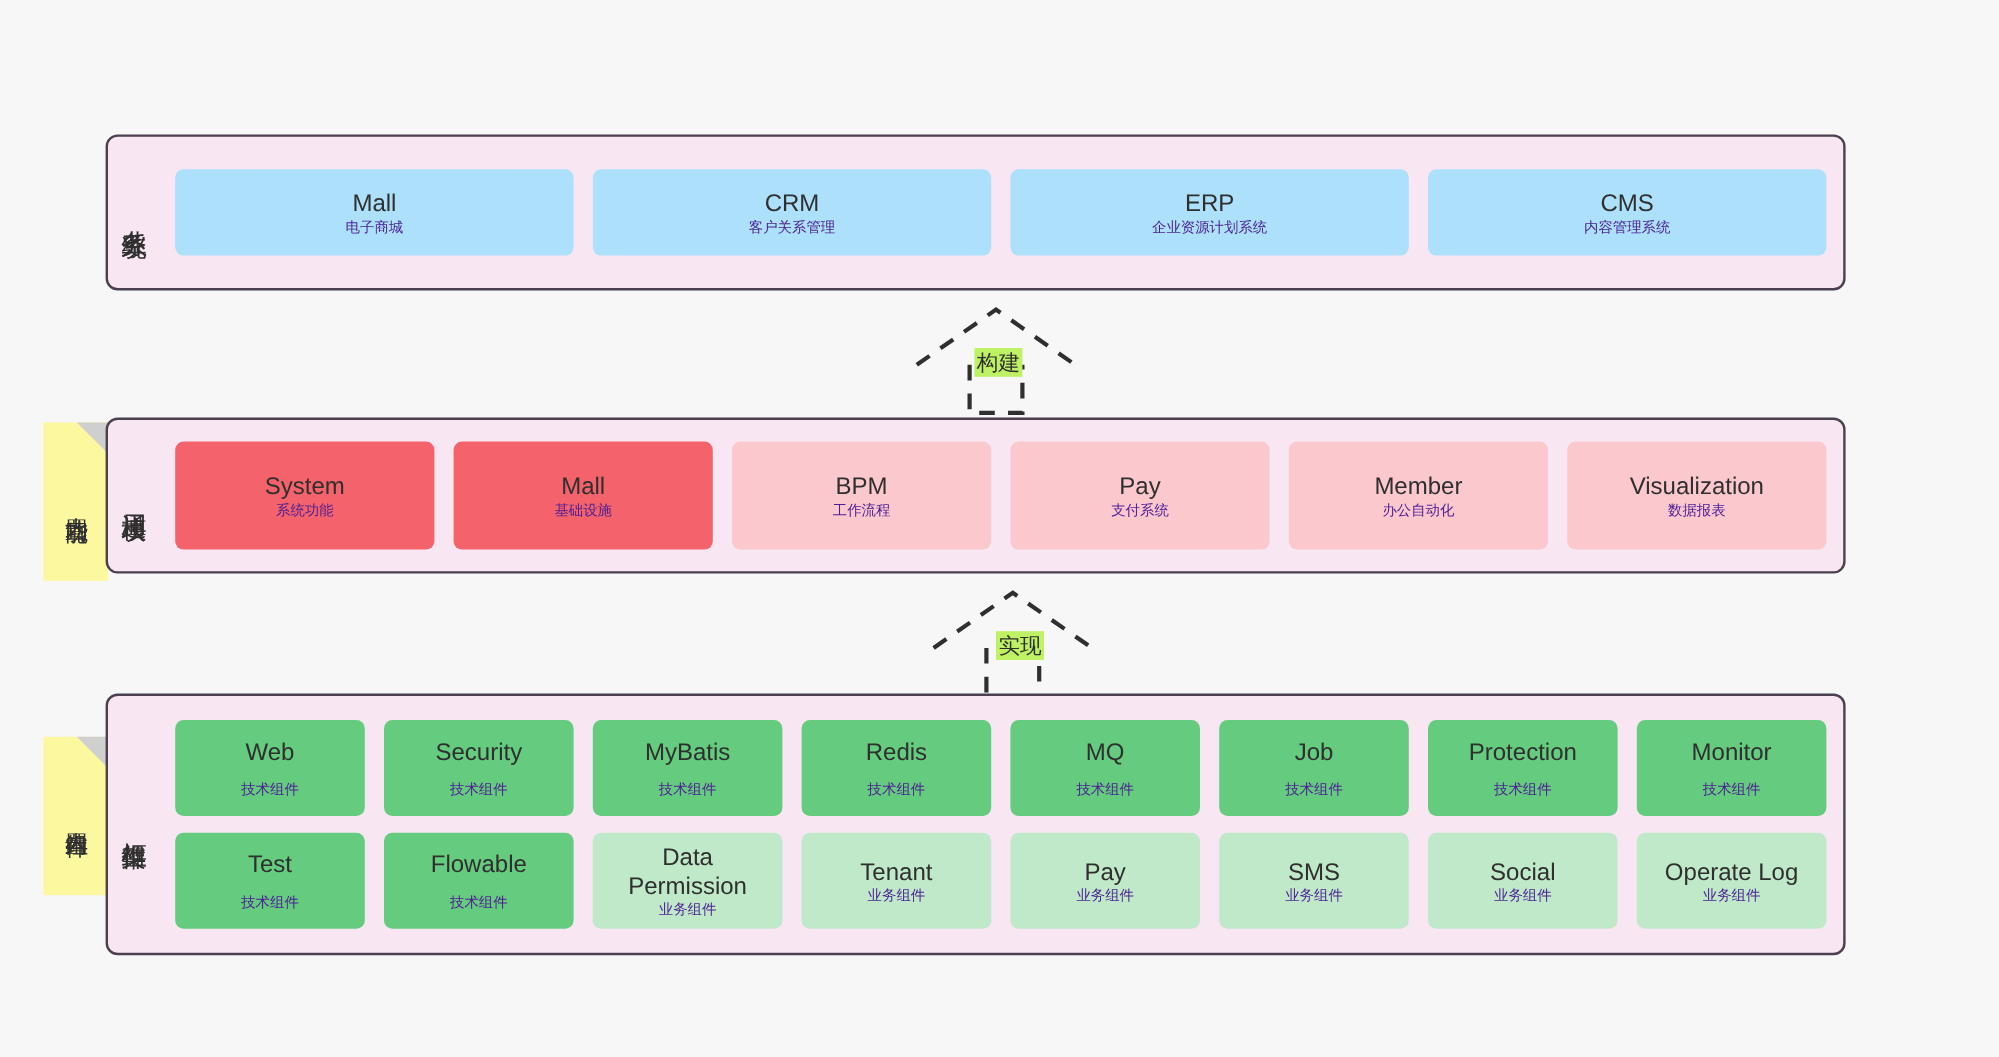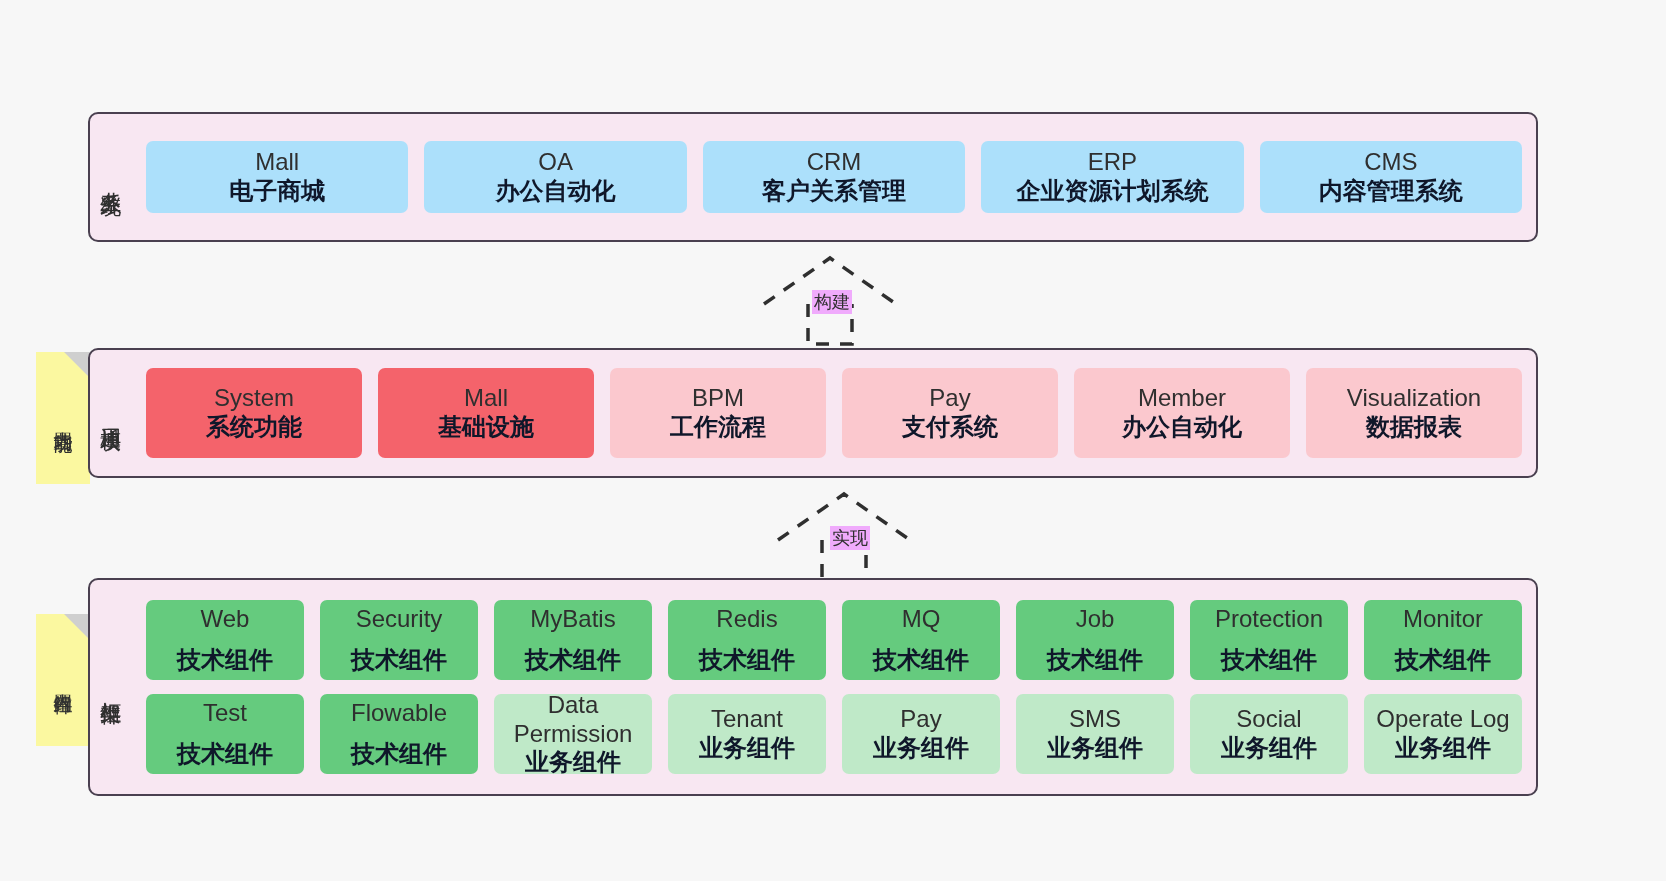--- a/index.html
+++ b/index.html
@@ -70,27 +70,26 @@
     display: flex;
     flex-direction: column;
     align-items: center;
     justify-content: center;
     text-align: center;
     line-height: 1.2;
     box-sizing: border-box;
     padding: 4px 6px;
   }
   .card .en {
-    font-size: 24px;
+    font-size: 20px;
     color: #2f2f2f;
   }
   .card .cn {
-    font-size: 24px;
-    color: #0f172a;
-    font-weight: bold;
+    font-size: 12px;
+    color: #4c1d95;
   }
   .card.blue   { background: #ace0fb; }
   .card.red    { background: #f4636b; }
   .card.pink   { background: #fbc8ce; justify-content: center; }
   .card.green  { background: #65cb7e; gap: 12px; }
   .card.ltgreen{ background: #bfe9c8; }
 
   
   #layer-business { left: 88px; top: 112px; width: 1450px; height: 130px; }
   #layer-business .card { height: 72px; }
@@ -134,21 +133,21 @@
 
   
   .arrow {
     position: absolute;
   }
   .arrow svg { display: block; }
   .arrow-label {
     position: absolute;
     font-size: 18px;
     color: #2f2f2f;
-    background: #f0abfc;
+    background: #bef264;
     padding: 0 2px;
     white-space: nowrap;
     user-select: none;
   }
   #arrow-build  { left: 752px; top: 252px; width: 180px; height: 96px; }
   #arrow-build .arrow-label { left: 60px; top: 38px; }
   #arrow-impl   { left: 766px; top: 488px; width: 180px; height: 96px; }
   #arrow-impl .arrow-label { left: 64px; top: 38px; }
 </style>
 </head>
@@ -158,24 +157,20 @@
 
   <div class="layer" id="layer-business">
     <div class="layer-title">业务系统</div>
     <div class="layer-body">
       <div class="row">
         <div class="card blue">
           <span class="en">Mall</span>
           <span class="cn">电子商城</span>
         </div>
         <div class="card blue">
-          <span class="en">OA</span>
-          <span class="cn">办公自动化</span>
-        </div>
-        <div class="card blue">
           <span class="en">CRM</span>
           <span class="cn">客户关系管理</span>
         </div>
         <div class="card blue">
           <span class="en">ERP</span>
           <span class="cn">企业资源计划系统</span>
         </div>
         <div class="card blue">
           <span class="en">CMS</span>
           <span class="cn">内容管理系统</span>

